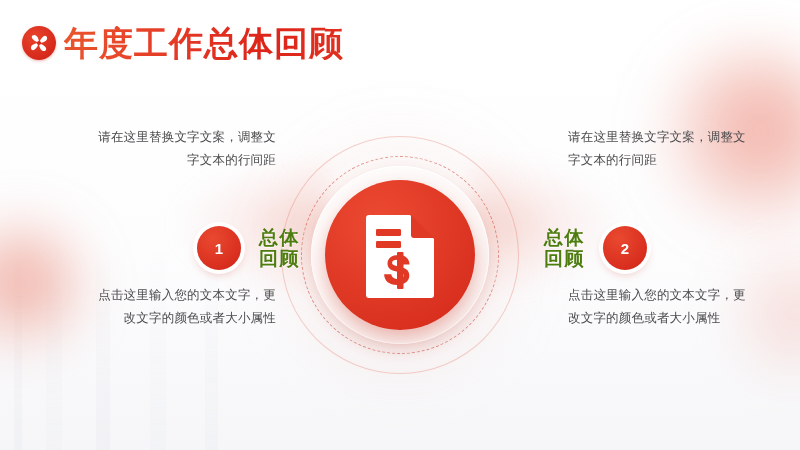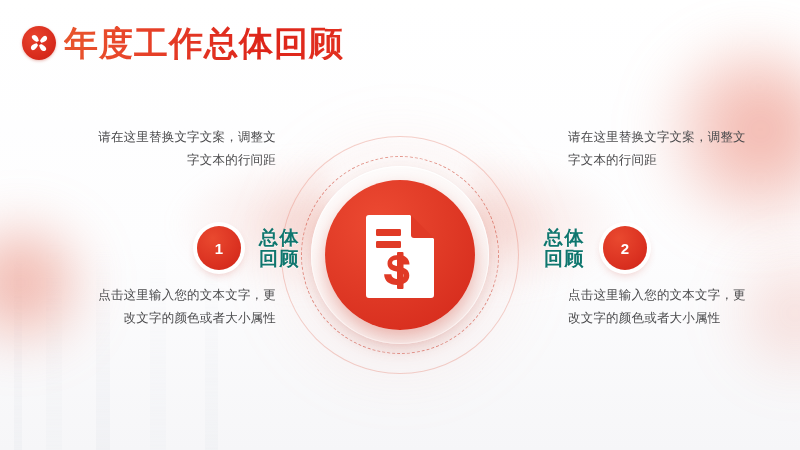--- a/index.html
+++ b/index.html
@@ -213,21 +213,21 @@
     display: flex;
     align-items: center;
     justify-content: center;
     box-shadow: 0 0 0 4px #ffffff, 0 4px 10px rgba(198,50,32,.30);
     flex: none;
   }
   .lbl {
     font-size: 19px;
     font-weight: 700;
     line-height: 1.12;
-    color: #0f766e;
+    color: #4d7c0f;
     letter-spacing: 1.5px;
     text-align: center;
     white-space: nowrap;
     text-shadow: 0 1px 0 rgba(255,255,255,.8);
   }
   .lbl span { display: block; }
 </style>
 </head>
 <body>
 

